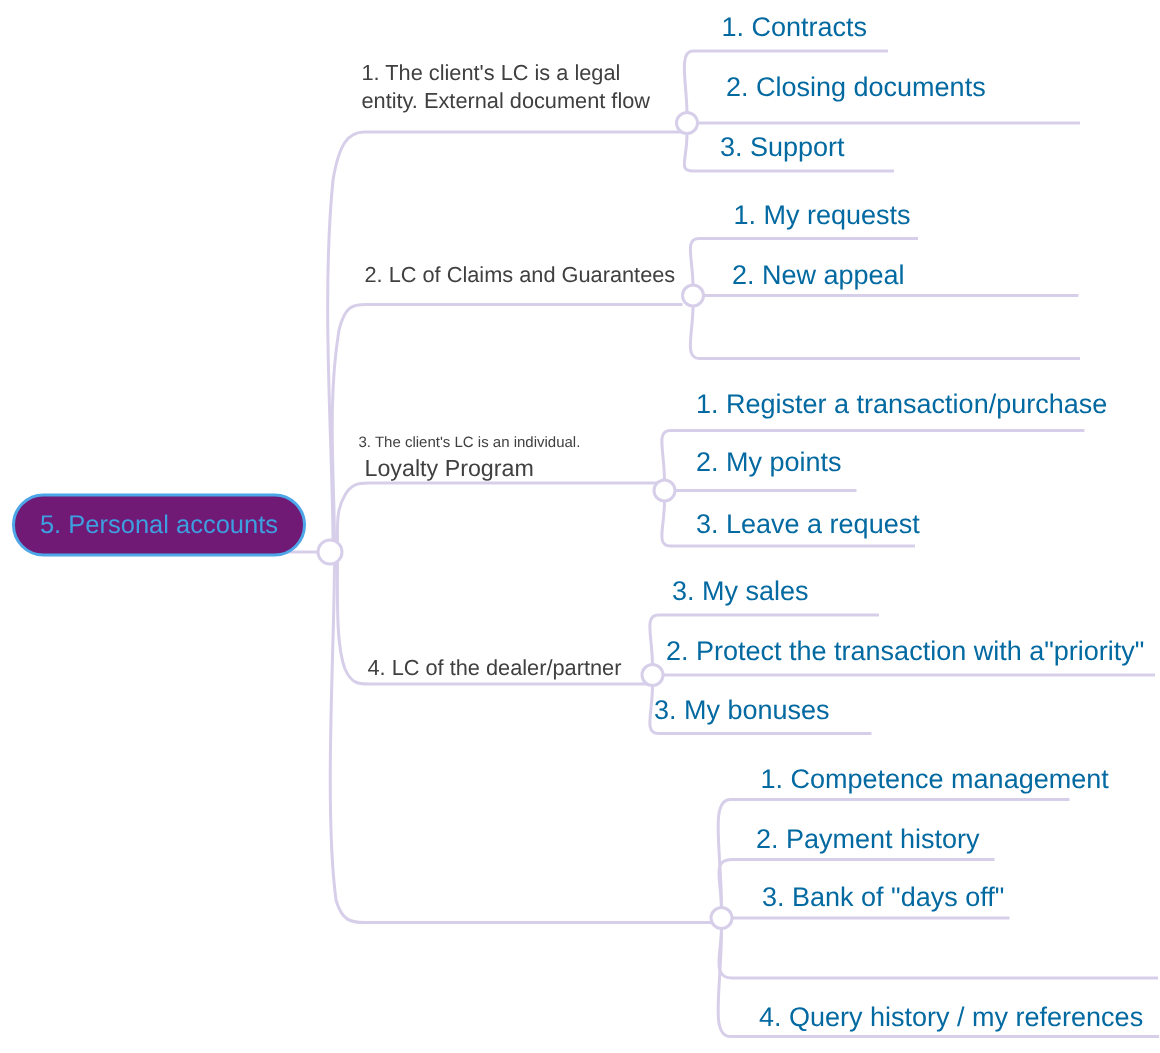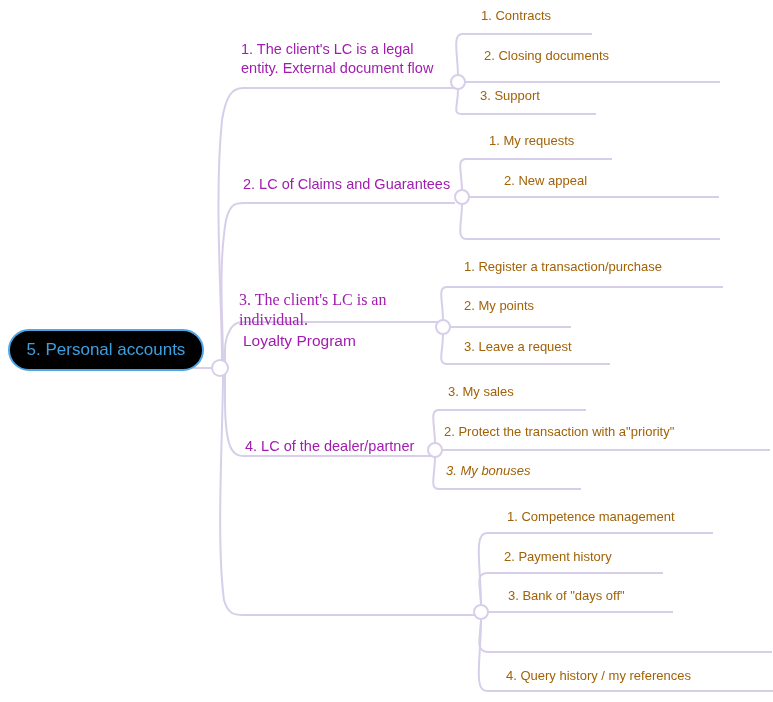--- a/index.html
+++ b/index.html
@@ -24,51 +24,50 @@
   }
   .root-node {
     position: absolute;
     left: 8px;
     top: 329px;
     width: 196px;
     height: 42px;
     box-sizing: border-box;
     border: 2px solid #4da6e8;
     border-radius: 21px;
-    background: #000000;
+    background: #701a75;
     color: #3d9fe0;
     font-size: 17px;
     line-height: 38px;
     text-align: center;
     white-space: nowrap;
   }
   .branch-label {
     position: absolute;
-    color: #a21caf;
+    color: #404040;
     font-size: 14.5px;
     white-space: nowrap;
   }
   .branch-label.two-line {
     white-space: normal;
     line-height: 1.28;
   }
   .branch-label .small-line {
     display: block;
-    font-size: 16px;
-    font-family: Liberation Serif, serif;
+    font-size: 10px;
   }
   .branch-label .big-line {
     display: block;
     font-size: 15.5px;
     padding-left: 4px;
   }
   .child-label {
     position: absolute;
-    color: #a16207;
-    font-size: 13px;
+    color: #0369a1;
+    font-size: 18px;
     white-space: nowrap;
   }
 </style>
 </head>
 <body>
 
 <div id="canvas">
 
   <svg id="connectors" viewBox="0 0 773 702" xmlns="http://www.w3.org/2000/svg">
     <g fill="none" stroke="#d7cfe9" stroke-width="2">
@@ -132,28 +131,28 @@
   </div>
 
   <div class="branch-label" style="left:245px; top:426px;margin-top:12px;">4. LC of the dealer/partner</div>
 
 
   <div class="child-label" style="left:481px; top:8px;">1. Contracts</div>
   <div class="child-label" style="left:484px; top:48px;">2. Closing documents</div>
   <div class="child-label" style="left:480px; top:88px;">3. Support</div>
 
   <div class="child-label" style="left:489px; top:133px;">1. My requests</div>
-  <div class="child-label" style="left:504px; top:173px;">2. New appeal</div>
+  <div class="child-label" style="left:488px; top:173px;">2. New appeal</div>
 
   <div class="child-label" style="left:464px; top:259px;">1. Register a transaction/purchase</div>
   <div class="child-label" style="left:464px; top:298px;">2. My points</div>
   <div class="child-label" style="left:464px; top:339px;">3. Leave a request</div>
 
   <div class="child-label" style="left:448px; top:384px;">3. My sales</div>
   <div class="child-label" style="left:444px; top:424px;">2. Protect the transaction with a"priority"</div>
-  <div class="child-label" style="left:446px; top:463px;font-style:italic;">3. My bonuses</div>
+  <div class="child-label" style="left:436px; top:463px;">3. My bonuses</div>
 
   <div class="child-label" style="left:507px; top:509px;">1. Competence management</div>
   <div class="child-label" style="left:504px; top:549px;">2. Payment history</div>
   <div class="child-label" style="left:508px; top:588px;">3. Bank of "days off"</div>
   <div class="child-label" style="left:506px; top:668px;">4. Query history / my references</div>
 
 </div>
 
 </body></html>

